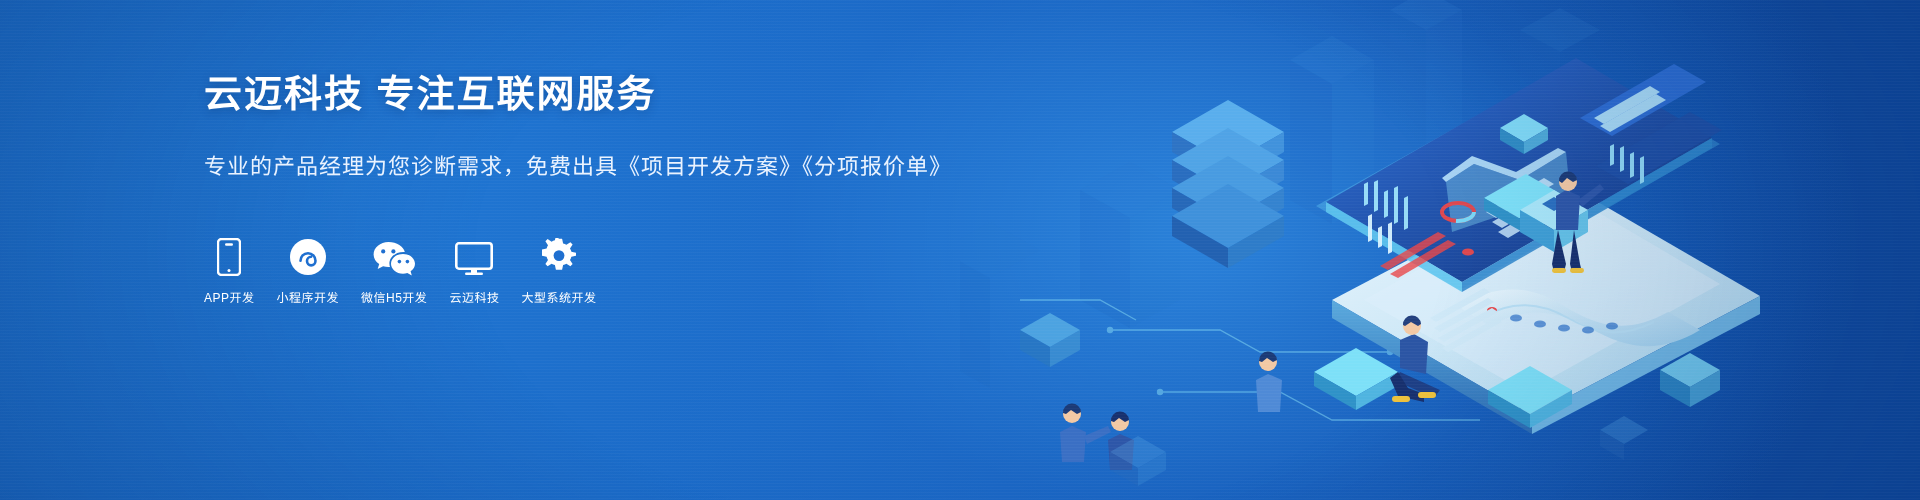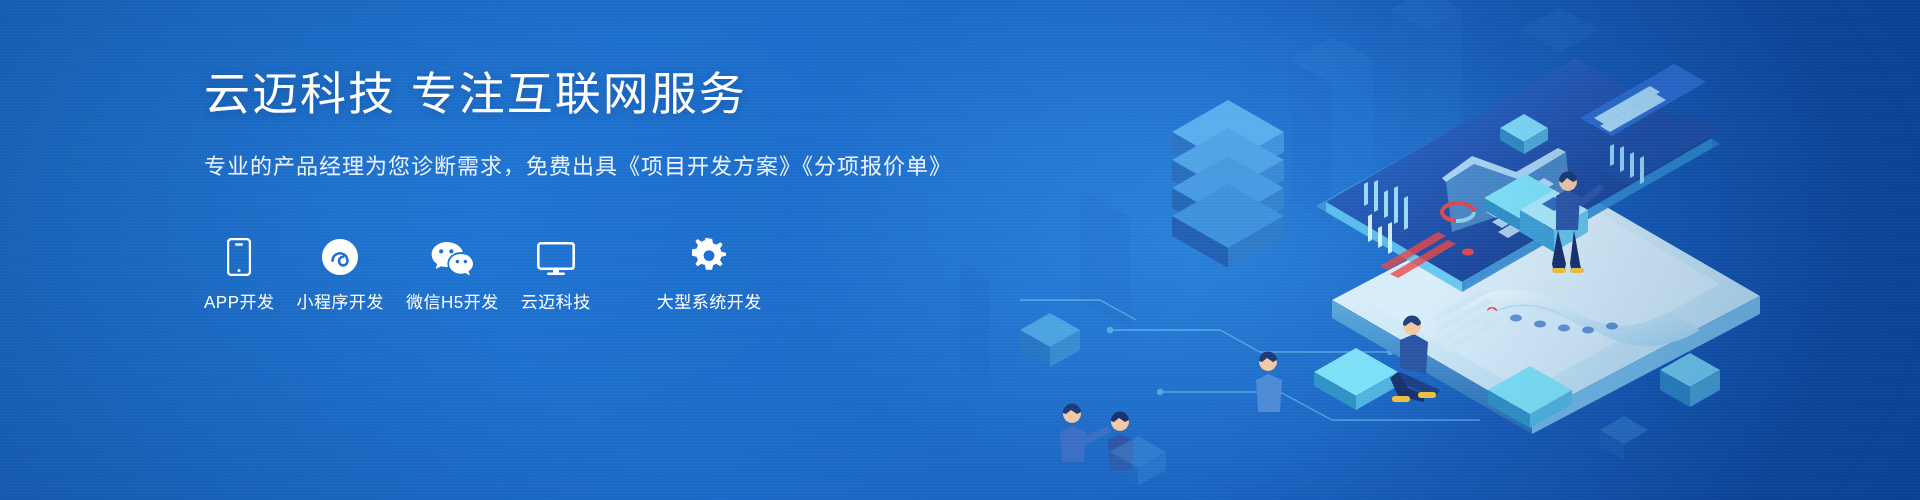--- a/index.html
+++ b/index.html
@@ -40,23 +40,23 @@
   .illu { position:absolute; right:0; top:0; width:960px; height:500px; }
   .illu svg { display:block; width:960px; height:500px; }
 
   
   .copy {
     position:absolute;
     left:204px; top:62px;
     width:1000px;
   }
   .headline {
-    font-size:46px;
+    font-size:38px;
     line-height:64px;
-    font-weight:normal;
+    font-weight:bold;
     color:#ffffff;
     letter-spacing:2px;
     white-space:nowrap;
     text-shadow:0 2px 10px rgba(3,40,96,0.32);
   }
   .sub { margin-top:24px; }
   .sub-line {
     font-size:22px;
     line-height:34px;
     color:#eaf3ff;
@@ -72,31 +72,31 @@
     display:flex;
     align-items:flex-start;
   }
   .service {
     display:flex;
     flex-direction:column;
     align-items:center;
     margin-right:22px;
     cursor:pointer;
   }
-  .service:last-child { margin-right:0;margin-left:44px; }
+  .service:last-child { margin-right:0; }
   .service-icon {
     height:44px;
     display:flex;
     align-items:flex-end;
     justify-content:center;
     margin-bottom:12px;
   }
   .service-icon svg { display:block; fill:#ffffff; }
   .service-label {
-    font-size:17px;
+    font-size:12px;
     color:#ffffff;
     letter-spacing:0.5px;
     white-space:nowrap;
     font-weight:400;
   }
 </style>
 </head>
 <body>
 
 <div class="banner">

